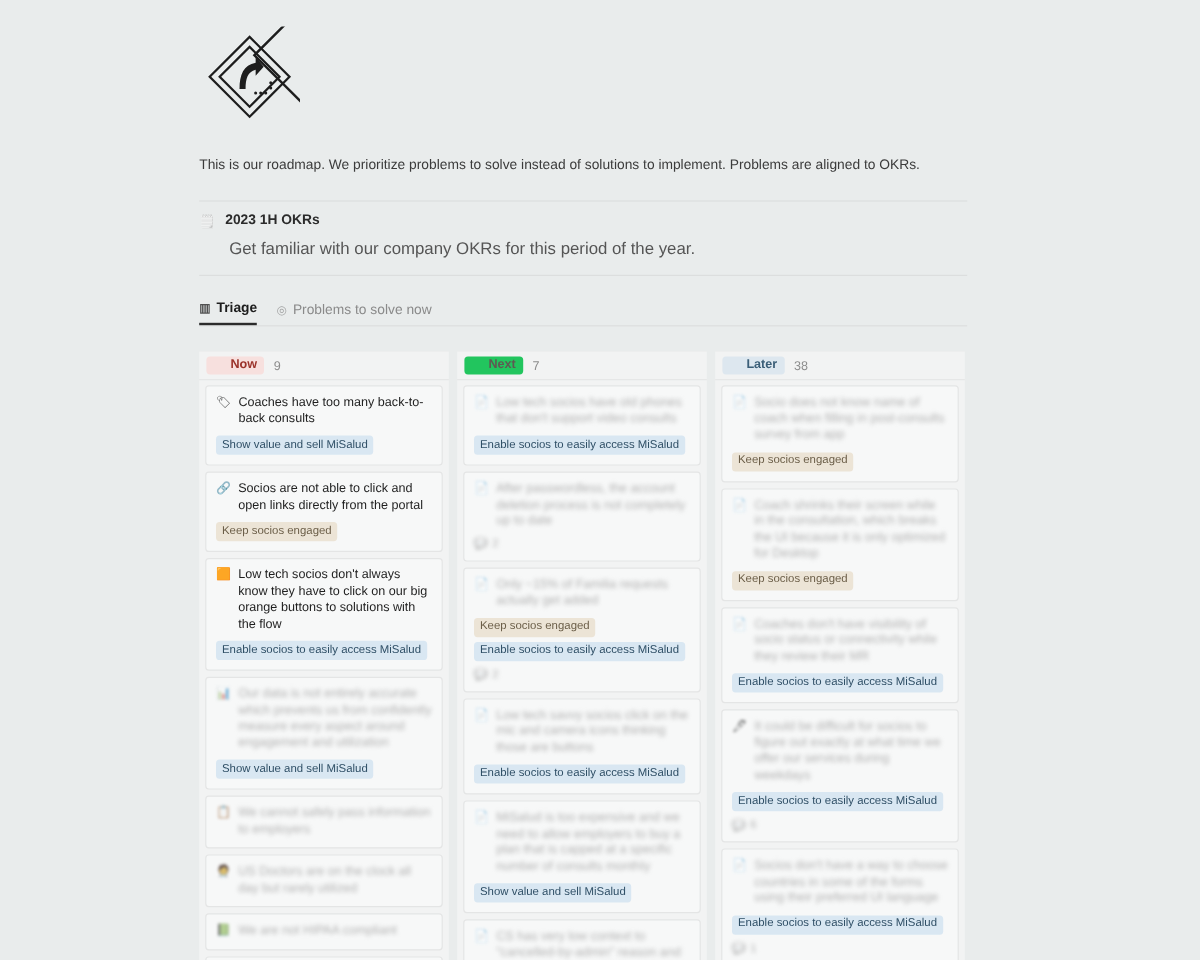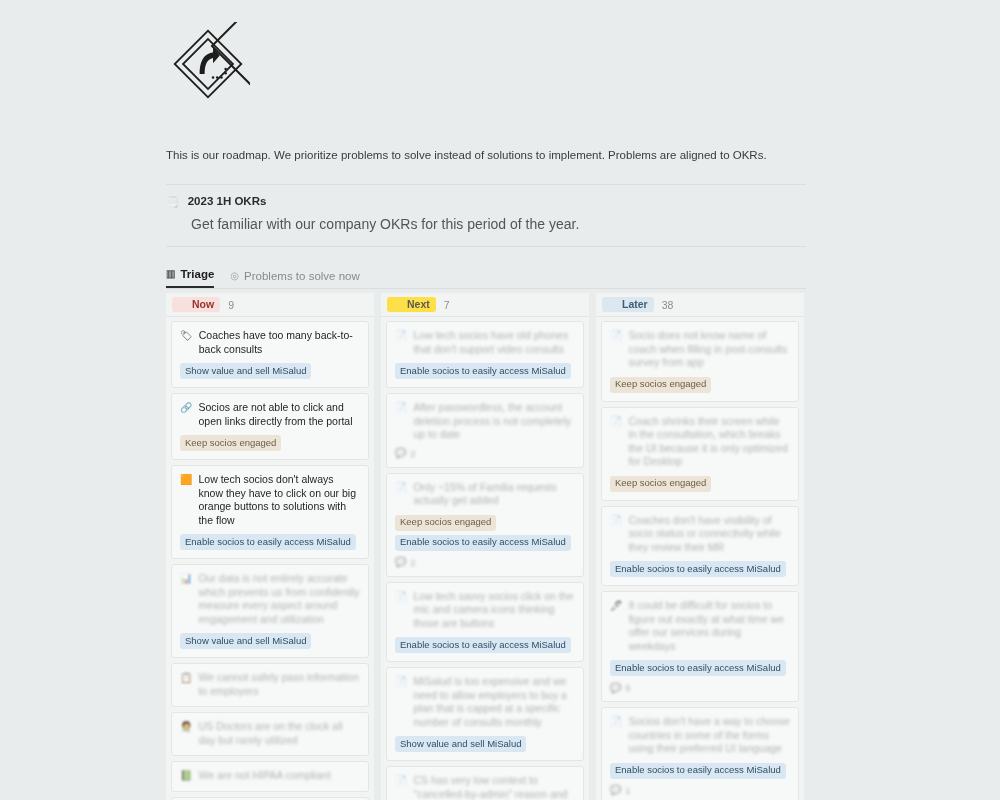--- a/index.html
+++ b/index.html
@@ -36,21 +36,21 @@
   .page-title {
     font-size: 27px;
     font-weight: bold;
     letter-spacing: -0.4px;
     margin: 22px 0 0 0;
     color: #1d1d1d;
   }
   .page-desc {
     font-size: 11.5px;
     color: #3b3b3b;
-    margin-top: 31px;
+    margin-top: 13px;
     line-height: 1.45;
   }
 
   
   .callout {
     margin-top: 20px;
     border-top: 1px solid #dcdede;
     border-bottom: 1px solid #dcdede;
     padding: 10px 0 14px 0;
     display: block;
@@ -125,21 +125,21 @@
     background: #f2f3f3;
     border-bottom: 1px solid #e3e4e4;
   }
   .col-chip {
     font-size: 10.5px;
     font-weight: bold;
     padding: 1px 6px 2px 20px;
     border-radius: 3px;
   }
   .chip-now { background: #f7e0de; color: #9b332b; }
-  .chip-next { background: #fde047; color: #5e5a52; text-align: right; }
+  .chip-next { background: #22c55e; color: #5e5a52; text-align: right; }
   .chip-later { background: #dde7ef; color: #3b5f78; }
   .col-count {
     font-size: 10.5px;
     color: #8d8d8d;
   }
   .col-body {
     background: #f2f3f3;
     padding: 4px 5px 6px 5px;
     min-height: 480px;
   }

